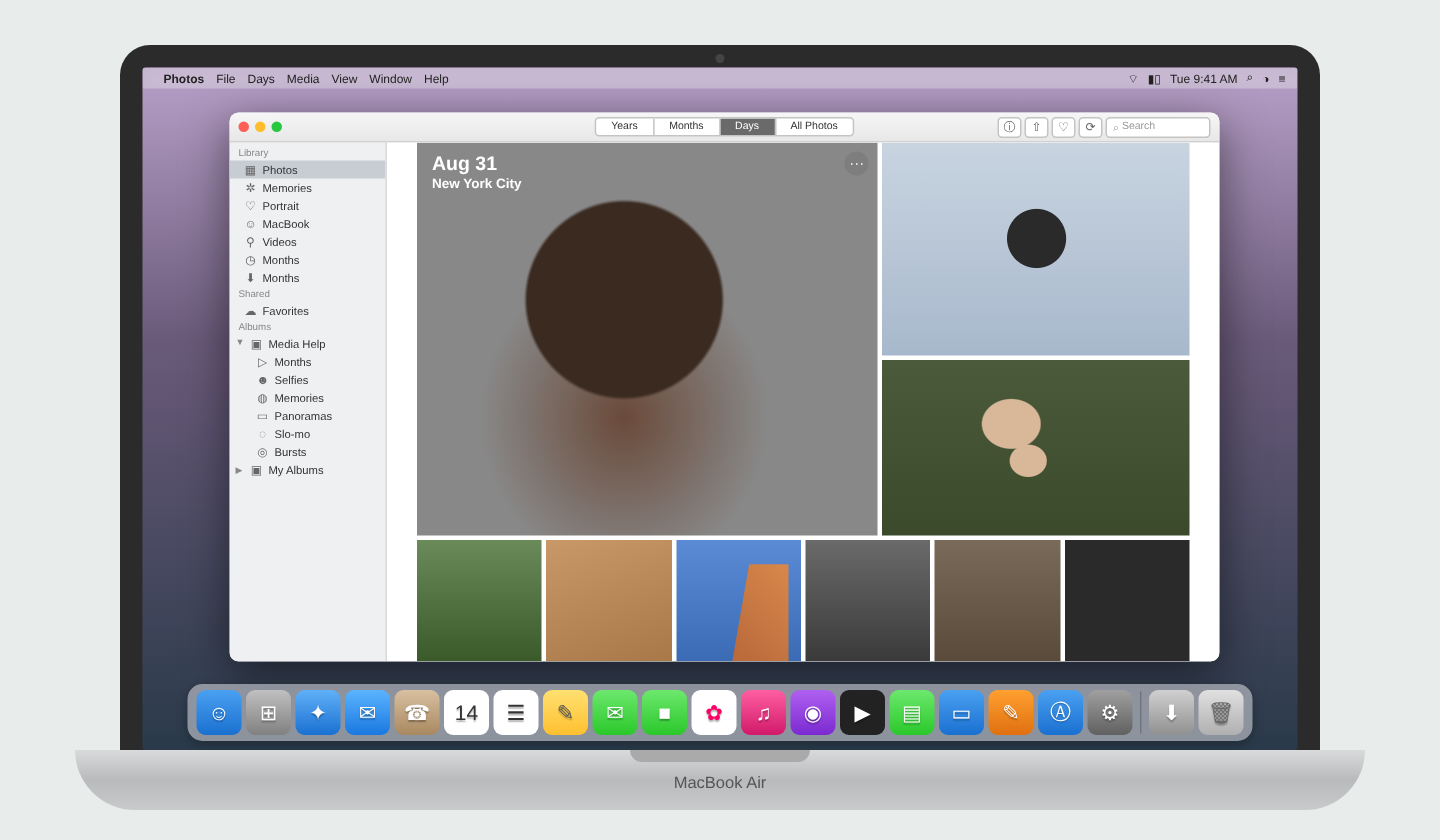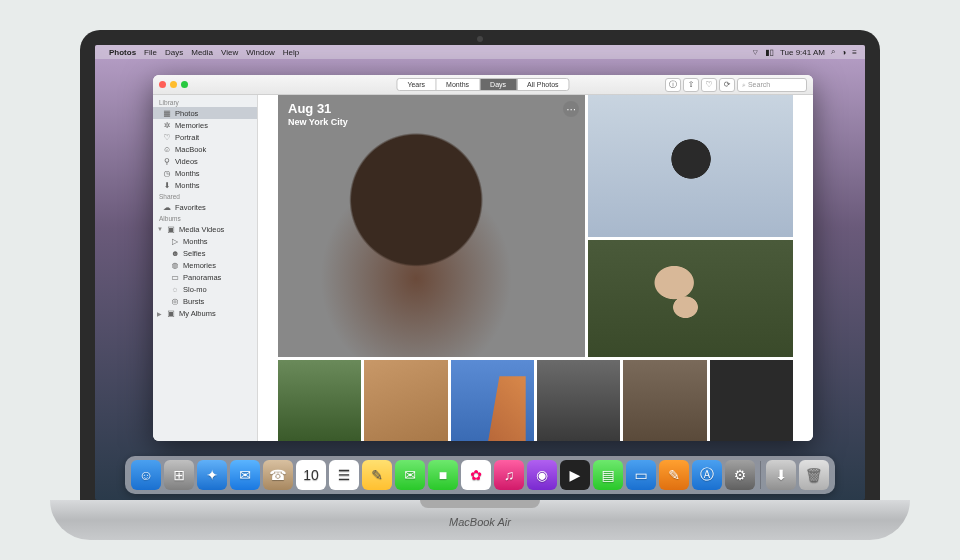--- a/index.html
+++ b/index.html
@@ -1,21 +1,21 @@
 <!DOCTYPE html>
 <html><head>
 <meta charset="utf-8">
 <style>
   * { box-sizing: border-box; margin:0; padding:0; }
   body { font-family: -apple-system, "Helvetica Neue", Arial, sans-serif; background:#e8eceb; width:960px; height:560px; overflow:hidden; position:relative; }
   .laptop { position:absolute; left:80px; top:30px; width:800px; height:530px; }
   .screen-frame { position:absolute; left:0; top:0; width:800px; height:470px; background:#2b2b2b; border-radius:20px 20px 0 0; padding:15px 15px 0 15px; }
   .camera { position:absolute; top:6px; left:50%; transform:translateX(-50%); width:6px; height:6px; border-radius:50%; background:#444; }
   .screen { width:770px; height:455px; background:linear-gradient(180deg,#b8a0c8 0%,#6a5a7a 40%,#2a3a4a 100%); position:relative; overflow:hidden; border-radius:2px; }
-  .base { position:absolute; left:-30px; top:470px; width:860px; height:40px; background:linear-gradient(180deg,#d8dadc 0%,#b8babc 50%,#c8cacc 100%); border-radius:0 0 40px 40px; display:flex; align-items:center; justify-content:center; color:#555; font-size:11px;font-style:italic; }
+  .base { position:absolute; left:-30px; top:470px; width:860px; height:40px; background:linear-gradient(180deg,#d8dadc 0%,#b8babc 50%,#c8cacc 100%); border-radius:0 0 40px 40px; display:flex; align-items:center; justify-content:center; color:#555; font-size:11px; }
   .notch { position:absolute; top:0; left:50%; transform:translateX(-50%); width:120px; height:8px; background:#aaa; border-radius:0 0 8px 8px; }
   .base-label { margin-top:4px; }
 
   
   .menubar { height:14px; background:rgba(240,240,240,0.35); backdrop-filter:blur(4px); display:flex; align-items:center; padding:0 8px; font-size:8px; color:#222; font-weight:400; position:relative; }
   .menubar .apple { font-size:9px; margin-right:6px; }
   .menubar .mitem { margin-right:8px; cursor:default; }
   .menubar .mitem.bold { font-weight:600; }
   .menubar-right { position:absolute; right:8px; display:flex; align-items:center; gap:6px; }
   .menubar-right span { font-size:8px; }
@@ -155,21 +155,21 @@
                 <div class="sb-item">
                   <span class="sb-icon">☁</span>
                   <span>Favorites</span>
                 </div>
               </div>
             <div class="sb-head">Albums</div>
             <div id="sb-albums">
                 <div class="sb-item" style="padding-left: 4px;">
                   <span class="sb-disclose">▼</span>
                   <span class="sb-icon">▣</span>
-                  <span>Media Videos</span>
+                  <span>Media Help</span>
                 </div>
                 <div class="sb-item" style="padding-left: 18px;">
                   <span class="sb-icon">▷</span>
                   <span>Months</span>
                 </div>
                 <div class="sb-item" style="padding-left: 18px;">
                   <span class="sb-icon">☻</span>
                   <span>Selfies</span>
                 </div>
                 <div class="sb-item" style="padding-left: 18px;">
@@ -218,21 +218,21 @@
           </div>
         </div>
       </div>
 
       <div class="dock" id="dock">
           <div class="dock-icon" style="background: linear-gradient(rgb(74, 160, 240), rgb(26, 112, 208));">☺</div>
           <div class="dock-icon" style="background: linear-gradient(rgb(192, 192, 192), rgb(128, 128, 128));">⊞</div>
           <div class="dock-icon" style="background: linear-gradient(rgb(96, 176, 248), rgb(26, 112, 208));">✦</div>
           <div class="dock-icon" style="background: linear-gradient(rgb(90, 180, 255), rgb(26, 120, 224));">✉</div>
           <div class="dock-icon" style="background: linear-gradient(rgb(216, 192, 160), rgb(168, 136, 96));">☎</div>
-          <div class="dock-icon" style="background: rgb(255, 255, 255); color: rgb(51, 51, 51);">10</div>
+          <div class="dock-icon" style="background: rgb(255, 255, 255); color: rgb(51, 51, 51);">14</div>
           <div class="dock-icon" style="background: rgb(255, 255, 255); color: rgb(51, 51, 51);">☰</div>
           <div class="dock-icon" style="background: linear-gradient(rgb(255, 224, 112), rgb(255, 192, 48)); color: rgb(85, 85, 85);">✎</div>
           <div class="dock-icon" style="background: linear-gradient(rgb(109, 232, 109), rgb(42, 200, 42));">✉</div>
           <div class="dock-icon" style="background: linear-gradient(rgb(109, 232, 109), rgb(42, 200, 42));">■</div>
           <div class="dock-icon" style="background: rgb(255, 255, 255); color: rgb(255, 0, 102);">✿</div>
           <div class="dock-icon" style="background: linear-gradient(rgb(255, 95, 162), rgb(209, 26, 106));">♫</div>
           <div class="dock-icon" style="background: linear-gradient(rgb(176, 96, 240), rgb(122, 42, 208));">◉</div>
           <div class="dock-icon" style="background: rgb(34, 34, 34);">▶</div>
           <div class="dock-icon" style="background: linear-gradient(rgb(109, 232, 109), rgb(42, 200, 42));">▤</div>
           <div class="dock-icon" style="background: linear-gradient(rgb(74, 160, 240), rgb(26, 112, 208));">▭</div>

